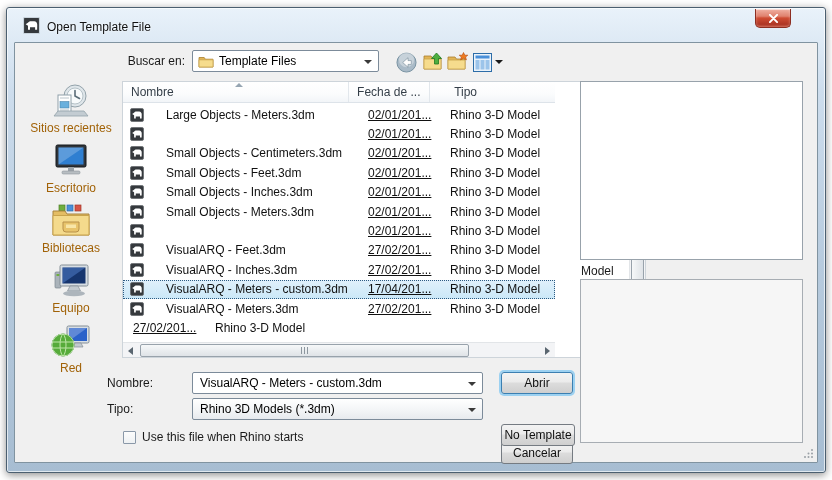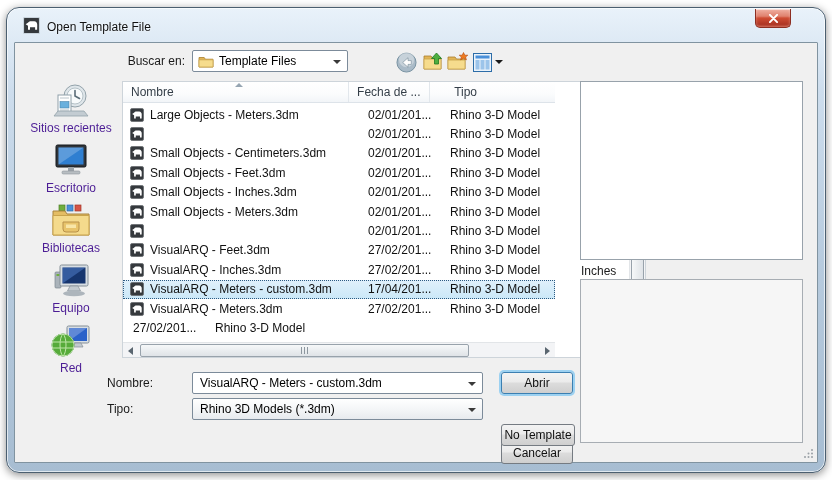--- a/index.html
+++ b/index.html
@@ -1,21 +1,21 @@
 <!DOCTYPE html>
 <html><head>
 <meta charset="utf-8">
 <style>
   * { box-sizing: border-box; margin: 0; padding: 0; }
   html,body { width:832px; height:480px; background:#fff; overflow:hidden;
               font-family:"Liberation Sans",sans-serif; font-size:12px; color:#000; }
 
   
   .window { position:absolute; left:6px; top:7px; width:820px; height:466px;
-            border-radius:13px; border:1px solid #4b5f70;
+            border-radius:3px; border:1px solid #4b5f70;
             background:linear-gradient(180deg,#e9f2fa 0%,#cddded 18%,#b7cbde 55%,#a7bdd2 100%);
             box-shadow:0 2px 9px rgba(0,0,0,.45), inset 0 0 0 1px rgba(255,255,255,.65); }
   .titlebar { position:absolute; left:0; top:0; right:0; height:34px; }
   .app-icon { position:absolute; left:16px; top:9px; width:17px; height:17px; }
   .title-text { position:absolute; left:40px; top:12px; font-size:12px; color:#111;
                 text-shadow:0 0 3px rgba(255,255,255,.9); }
   .close-btn { position:absolute; top:1px; right:34px; width:36px; height:19px;
                border:1px solid #8c2e22; border-top:none; border-radius:0 0 5px 5px;
                background:linear-gradient(180deg,#f0b0a2 0%,#e0826f 40%,#cf4c33 50%,#ae3524 85%,#c2503c 100%);
                box-shadow:inset 0 1px 0 rgba(255,255,255,.55), inset 0 0 3px rgba(255,230,220,.4);
@@ -26,61 +26,61 @@
   .client { position:absolute; left:7px; right:7px; top:34px; bottom:9px;
             background:#f0f0f0; border:1px solid #8093a0; border-radius:1px; }
 
   
   .lookin-label { position:absolute; left:18px; top:11px; width:152px; text-align:right; color:#1a1a1a; }
   .combo { position:absolute; height:22px; background:#fff; border:1px solid #7c8b9a; border-radius:2px;
            display:flex; align-items:center; cursor:default; }
   .combo .arrow { position:absolute; right:6px; top:9px; width:0; height:0;
                   border-left:4px solid transparent; border-right:4px solid transparent;
                   border-top:4px solid #3a3a3a; }
-  .lookin-combo { left:177px; top:7px; width:156px; }
+  .lookin-combo { left:177px; top:7px; width:187px; }
   .lookin-combo .flabel { margin-left:26px; }
   .lookin-combo .folder { position:absolute; left:5px; top:3px; width:16px; height:16px; }
 
   .tool-btn { position:absolute; top:7px; width:24px; height:24px; display:flex;
               align-items:center; justify-content:center; cursor:pointer; }
   .tb-back   { left:379px; }
   .tb-up     { left:406px; }
   .tb-new    { left:431px; }
   .tb-views  { left:457px; width:32px; }
   .views-arrow { width:0; height:0; margin-left:3px;
                  border-left:4px solid transparent; border-right:4px solid transparent;
                  border-top:4px solid #1a1a1a; }
 
   
   .side-item { position:absolute; left:6px; width:100px; height:58px; text-align:center; cursor:pointer; }
   .side-item svg { display:block; margin:0 auto; }
-  .side-item .slabel { display:block; margin-top:2px; color:#4c1d95; }
+  .side-item .slabel { display:block; margin-top:2px; color:#a16207; }
 
   
   .list-wrap { position:absolute; left:107px; top:38px; width:524px; height:277px; background:#fff;
                border:1px solid #cdd4da; }
   .list-header { position:absolute; left:0; top:0; width:432px; height:21px; display:flex;
                  background:linear-gradient(180deg,#ffffff 0%,#fbfcfd 60%,#f2f5f8 100%);
                  border-bottom:1px solid #dde3e9; }
   .hcell { position:relative; padding:3px 0 0 8px; color:#343e48; border-right:1px solid #e2e7ec;
            cursor:pointer; white-space:nowrap; overflow:hidden; }
   .hcell.c-name { width:235px; }
   .hcell.c-date { width:84px; }
   .hcell.c-type { width:113px; border-right:none;margin-left:16px; }
   .sort-arrow { position:absolute; left:112px; top:1px; width:0; height:0;
                 border-left:4px solid transparent; border-right:4px solid transparent;
                 border-bottom:4px solid #96a5b2; }
 
   .list-body { position:absolute; left:0; top:22px; width:432px; height:239px; overflow:hidden;
                background:#fff; padding-top:1px; }
   .file-row { display:flex; height:19.4px; align-items:center; cursor:default; }
   .file-row .cell { white-space:nowrap; overflow:hidden; color:#111; }
-  .file-row .c-name { width:235px; display:flex; align-items:center; padding-left:7px; }
+  .file-row .c-name { width:235px; display:flex; align-items:center; padding-left:7px;gap:16px; }
   .file-row .c-name svg { flex:0 0 auto; margin-right:6px; }
-  .file-row .c-date { width:84px; padding-left:10px; }
+  .file-row .c-date { width:84px; padding-left:10px;text-decoration:underline; }
   .file-row .c-type { width:113px; padding-left:8px; }
   .file-row.selected { background:linear-gradient(180deg,#e0f0fb 0%,#cbe8f8 100%);
                        outline:1px dotted #2d5a82; outline-offset:-1px; }
 
   
   .vscroll { position:absolute; right:0; top:0; width:16px; height:261px; background:#f3f4f6;
              border-left:1px solid #e2e5e8; }
   .hscroll { position:absolute; left:0; bottom:0; width:432px; height:15px; background:#f3f4f6;
              border-top:1px solid #e2e5e8; }
   .sb-btn { position:absolute; width:15px; height:15px; display:flex; align-items:center;
@@ -408,39 +408,43 @@
         <div class="h-thumb">
             <span class="h-grip"></span>
           </div>
         <div class="sb-btn" style="right:0;top:0">
             <span class="tri-right"></span>
           </div>
       </div>
     </div>
 
     <div class="preview-box"></div>
-    <div class="notes-label">Inches</div>
+    <div class="notes-label">Model</div>
     <div class="notes-box"></div>
 
     <div class="fld-label" style="top:333px">Nombre:</div>
     <div class="combo name-combo">
       <span class="fvalue">VisualARQ - Meters - custom.3dm</span>
       <span class="arrow"></span>
     </div>
 
     <div class="fld-label" style="top:359px">Tipo:</div>
     <div class="combo type-combo">
       <span class="fvalue">Rhino 3D Models (*.3dm)</span>
       <span class="arrow"></span>
     </div>
 
     <div class="btn btn-open">Abrir</div>
     <div class="btn btn-cancel">Cancelar</div>
     <div class="btn btn-notpl">No Template</div>
 
+    <div class="chk-row">
+      <span class="chk-box"></span>
+      <span class="chk-label">Use this file when Rhino starts</span>
+    </div>
 
     <svg class="resize-grip" viewBox="0 0 11 11">
       <g fill="#9aa0a6">
         <circle cx="9" cy="2" r="1"></circle>
           <circle cx="9" cy="5.5" r="1"></circle>
           <circle cx="9" cy="9" r="1"></circle>
         <circle cx="5.5" cy="5.5" r="1"></circle>
           <circle cx="5.5" cy="9" r="1"></circle>
           <circle cx="2" cy="9" r="1"></circle>
       </g>

